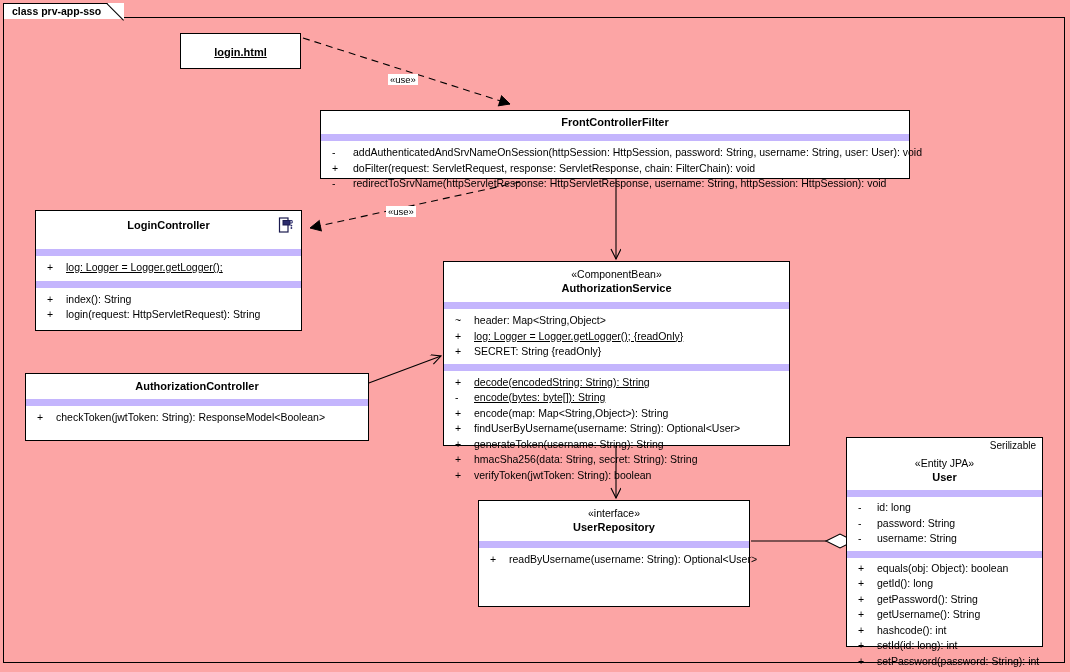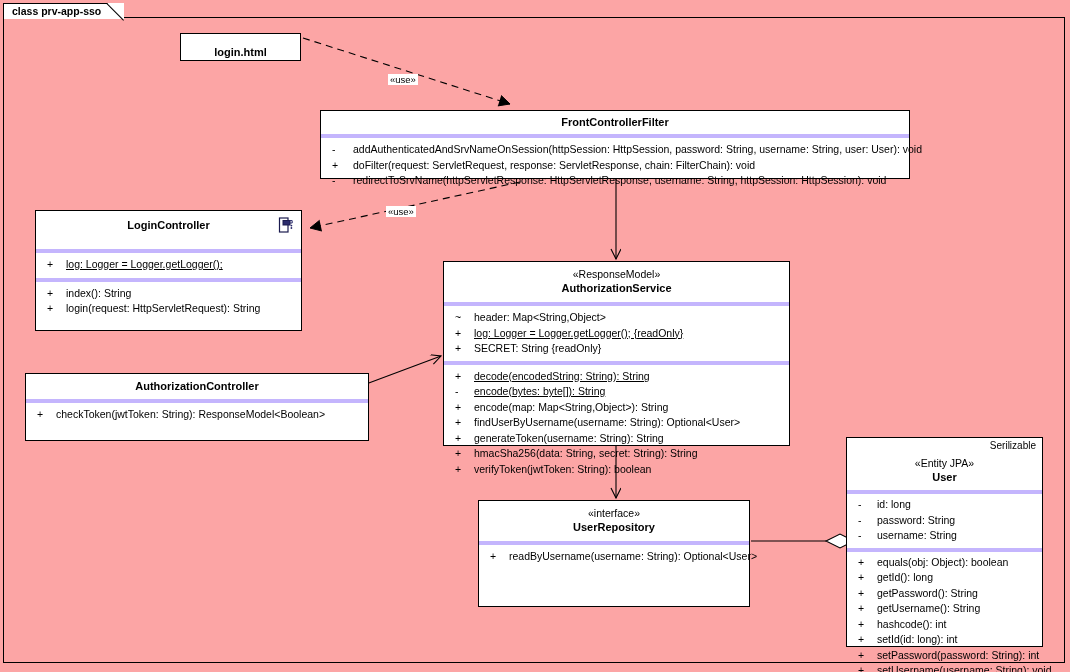--- a/index.html
+++ b/index.html
@@ -63,21 +63,21 @@
   
   .uml {
     position: absolute;
     box-sizing: border-box;
     border: 1px solid #000;
     background: #fff;
     z-index: 3;
   }
   .uml .sec {
     box-sizing: border-box;
-    border-bottom: 4px solid #c4b5fd;
+    border-bottom: 7px solid #c4b5fd;
   }
   .uml .sec.last { border-bottom: none; }
 
   .hdr {
     position: relative;
     text-align: center;
     padding: 5px 4px 6px 4px;
     font-size: 11px;
     color: #000;
   }
@@ -180,21 +180,21 @@
     <path d="M616,446 L616,498" fill="none" stroke="#000" stroke-width="1.1" marker-end="url(#openArrow)"></path>
 
     <path d="M751,541 L826,541" fill="none" stroke="#000" stroke-width="1.1"></path>
     <polygon points="826,541 840,534 854,541 840,548" fill="#ffffff" stroke="#000" stroke-width="1.1"></polygon>
     <line x1="854" y1="541" x2="846" y2="541" stroke="#000" stroke-width="1.1"></line>
   </svg>
 
   <div class="edge-label" style="left:388px; top:74px;">«use»</div>
   <div class="edge-label" style="left:386px; top:206px;">«use»</div>
 
-  <div class="uml" id="box-login-html" style="left:180px; top:33px; width:121px; height:28px;">
+  <div class="uml" id="box-login-html" style="left:180px; top:33px; width:121px; height:36px;text-decoration:underline;">
     <div class="sec last hdr" style="padding-top:11px;">
       <div class="cname">login.html</div>
     </div>
   </div>
 
   <div class="uml wide" id="box-front-controller-filter" style="left:320px; top:110px; width:590px; height:69px;">
     <div class="sec hdr" style="padding:4px 4px 5px 4px;">
       <div class="cname">FrontControllerFilter</div>
     </div>
     <div class="sec last members">
@@ -249,21 +249,21 @@
     <div class="sec last members">
       <div class="mrow">
         <span class="vis">+</span>
         <span class="sig">checkToken(jwtToken: String): ResponseModel&lt;Boolean&gt;</span>
       </div>
     </div>
   </div>
 
   <div class="uml" id="box-authorization-service" style="left:443px; top:261px; width:347px; height:185px;">
     <div class="sec hdr" style="padding:6px 4px 7px 4px;">
-      <div class="stereo">«ResponseModel»</div>
+      <div class="stereo">«ComponentBean»</div>
       <div class="cname">AuthorizationService</div>
     </div>
     <div class="sec members">
       <div class="mrow">
         <span class="vis">~</span>
         <span class="sig">header: Map&lt;String,Object&gt;</span>
       </div>
       <div class="mrow">
         <span class="vis">+</span>
         <span class="sig static">log: Logger = Logger.getLogger(); {readOnly}</span>

